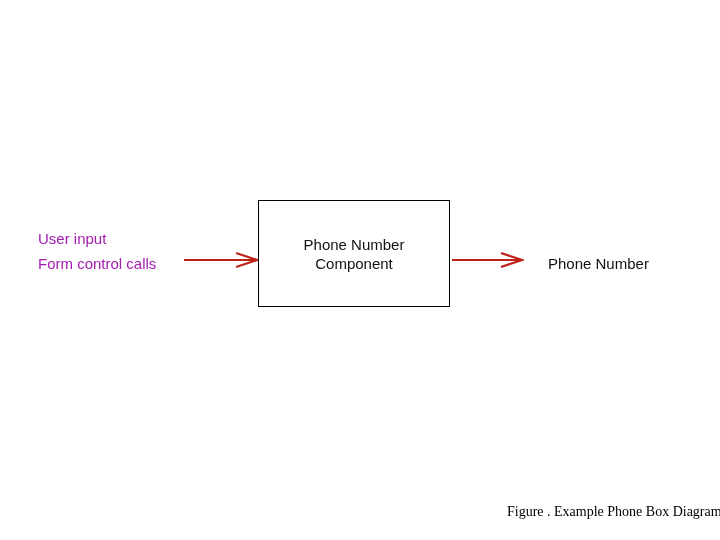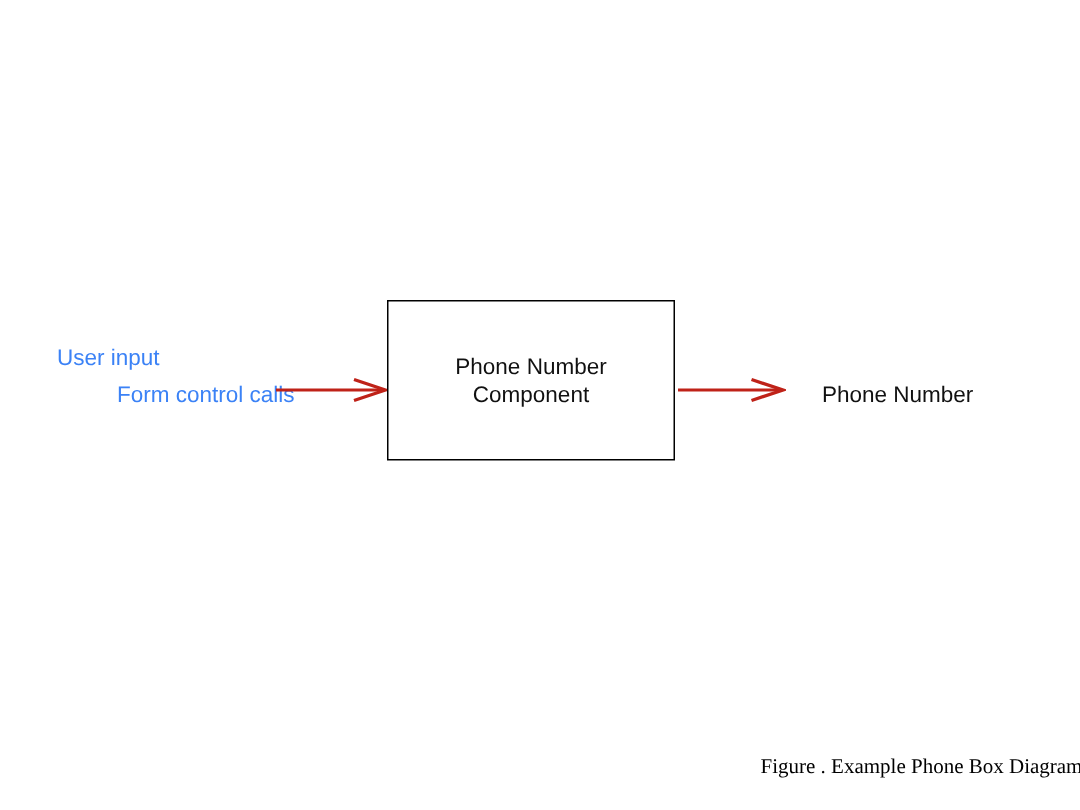--- a/index.html
+++ b/index.html
@@ -15,24 +15,24 @@
     overflow: hidden;
     font-family: "Liberation Sans", sans-serif;
     color: #111111;
   }
   .input-label {
     position: absolute;
     left: 38px;
     font-size: 15px;
     line-height: 17px;
     white-space: nowrap;
-    color: #3b82f6;
+    color: #a21caf;
   }
   .input-label.l1 { top: 230px; }
-  .input-label.l2 { top: 255px; margin-left: 40px; }
+  .input-label.l2 { top: 255px; }
   .input-label.l3 { top: 281px; }
 
   .black-box {
     position: absolute;
     left: 258px;
     top: 200px;
     width: 192px;
     height: 107px;
     box-sizing: border-box;
     border: 1px solid #000000;

